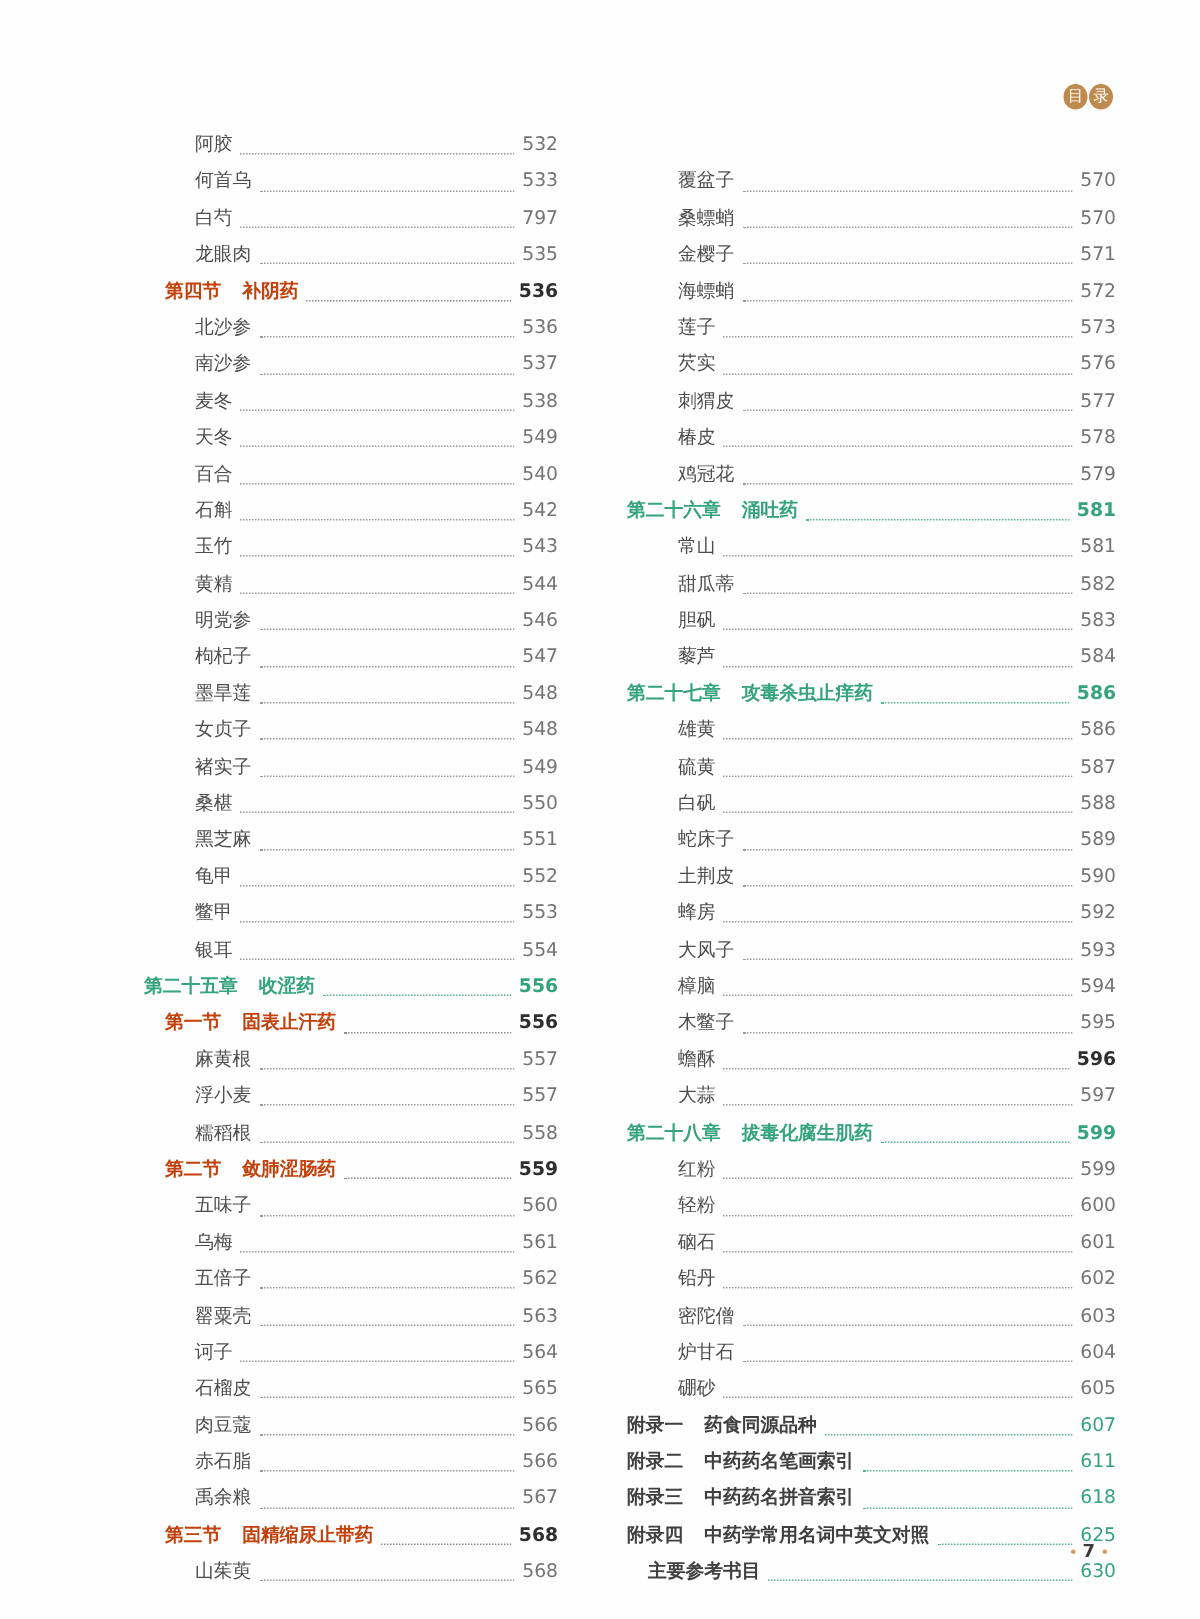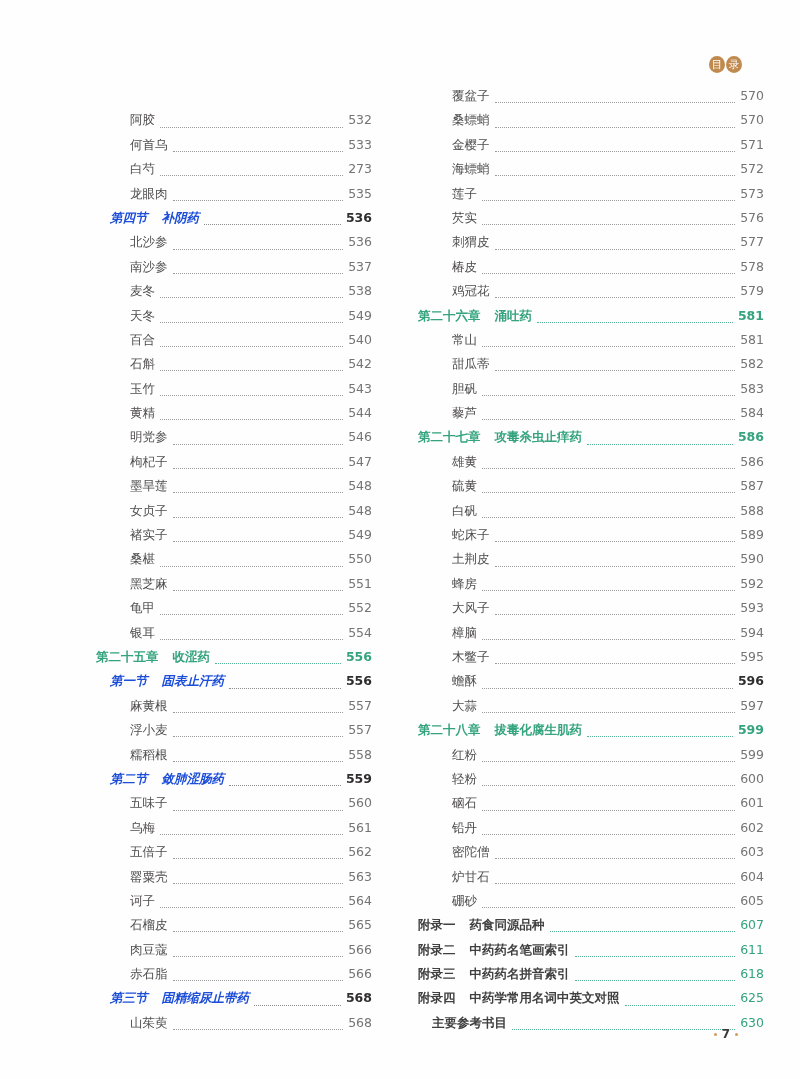--- a/index.html
+++ b/index.html
@@ -52,21 +52,21 @@
     right: 0;
     display: flex;
     gap: 0;
     align-items: flex-end;
   }
   .col {
     width: 400px;
     box-sizing: border-box;
   }
   .col-left  { padding-left: 96px;  padding-right: 28px; }
-  .col-right { padding-left: 18px;  padding-right: 36px; }
+  .col-right { padding-left: 18px;  padding-right: 56px; }
 
   
   .row {
     display: flex;
     align-items: baseline;
     height: 24.4px;
     white-space: nowrap;
     font-family: "DejaVu Sans", "Liberation Sans", sans-serif;
   }
   .row .title {
@@ -99,21 +99,21 @@
     font-family: "DejaVu Sans", "Liberation Sans", sans-serif;
   }
 
   
   .row.entry  { padding-left: 34px; }
   .row.entry .title  { color: #4f4c4d; }
   .row.entry .pageno { color: #757373; font-weight: 400; }
 
   
   .row.section { padding-left: 14px; }
-  .row.section .title  { color: #1d4ed8; font-weight: 700; font-style: italic; }
+  .row.section .title  { color: #c2410c; font-weight: 700; }
   .row.section .pageno { color: #2f2d2e; font-weight: 700; }
   .row.section .leader::before { border-bottom-color: #8d8b8c; }
 
   
   .row.chapter { padding-left: 0; }
   .row.chapter .title  { color: #34a37e; font-weight: 700; }
   .row.chapter .pageno { color: #34a37e; font-weight: 700; }
   .row.chapter .leader::before { border-bottom-color: #55b594; }
 
   
@@ -166,21 +166,21 @@
           <span class="pageno">532</span>
         </div>
         <div class="row entry">
           <span class="title">何首乌</span>
           <span class="leader"></span>
           <span class="pageno">533</span>
         </div>
         <div class="row entry">
           <span class="title">白芍</span>
           <span class="leader"></span>
-          <span class="pageno">273</span>
+          <span class="pageno">797</span>
         </div>
         <div class="row entry">
           <span class="title">龙眼肉</span>
           <span class="leader"></span>
           <span class="pageno">535</span>
         </div>
         <div class="row section">
           <span class="title"><span class="lbl">第四节</span><span class="nm">补阴药</span></span>
           <span class="leader"></span>
           <span class="pageno">536</span>
@@ -259,20 +259,25 @@
           <span class="title">黑芝麻</span>
           <span class="leader"></span>
           <span class="pageno">551</span>
         </div>
         <div class="row entry">
           <span class="title">龟甲</span>
           <span class="leader"></span>
           <span class="pageno">552</span>
         </div>
         <div class="row entry">
+          <span class="title">鳖甲</span>
+          <span class="leader"></span>
+          <span class="pageno">553</span>
+        </div>
+        <div class="row entry">
           <span class="title">银耳</span>
           <span class="leader"></span>
           <span class="pageno">554</span>
         </div>
         <div class="row chapter">
           <span class="title"><span class="lbl">第二十五章</span><span class="nm">收涩药</span></span>
           <span class="leader"></span>
           <span class="pageno">556</span>
         </div>
         <div class="row section">
@@ -332,20 +337,25 @@
         </div>
         <div class="row entry">
           <span class="title">肉豆蔻</span>
           <span class="leader"></span>
           <span class="pageno">566</span>
         </div>
         <div class="row entry">
           <span class="title">赤石脂</span>
           <span class="leader"></span>
           <span class="pageno">566</span>
+        </div>
+        <div class="row entry">
+          <span class="title">禹余粮</span>
+          <span class="leader"></span>
+          <span class="pageno">567</span>
         </div>
         <div class="row section">
           <span class="title"><span class="lbl">第三节</span><span class="nm">固精缩尿止带药</span></span>
           <span class="leader"></span>
           <span class="pageno">568</span>
         </div>
         <div class="row entry">
           <span class="title">山茱萸</span>
           <span class="leader"></span>
           <span class="pageno">568</span>

